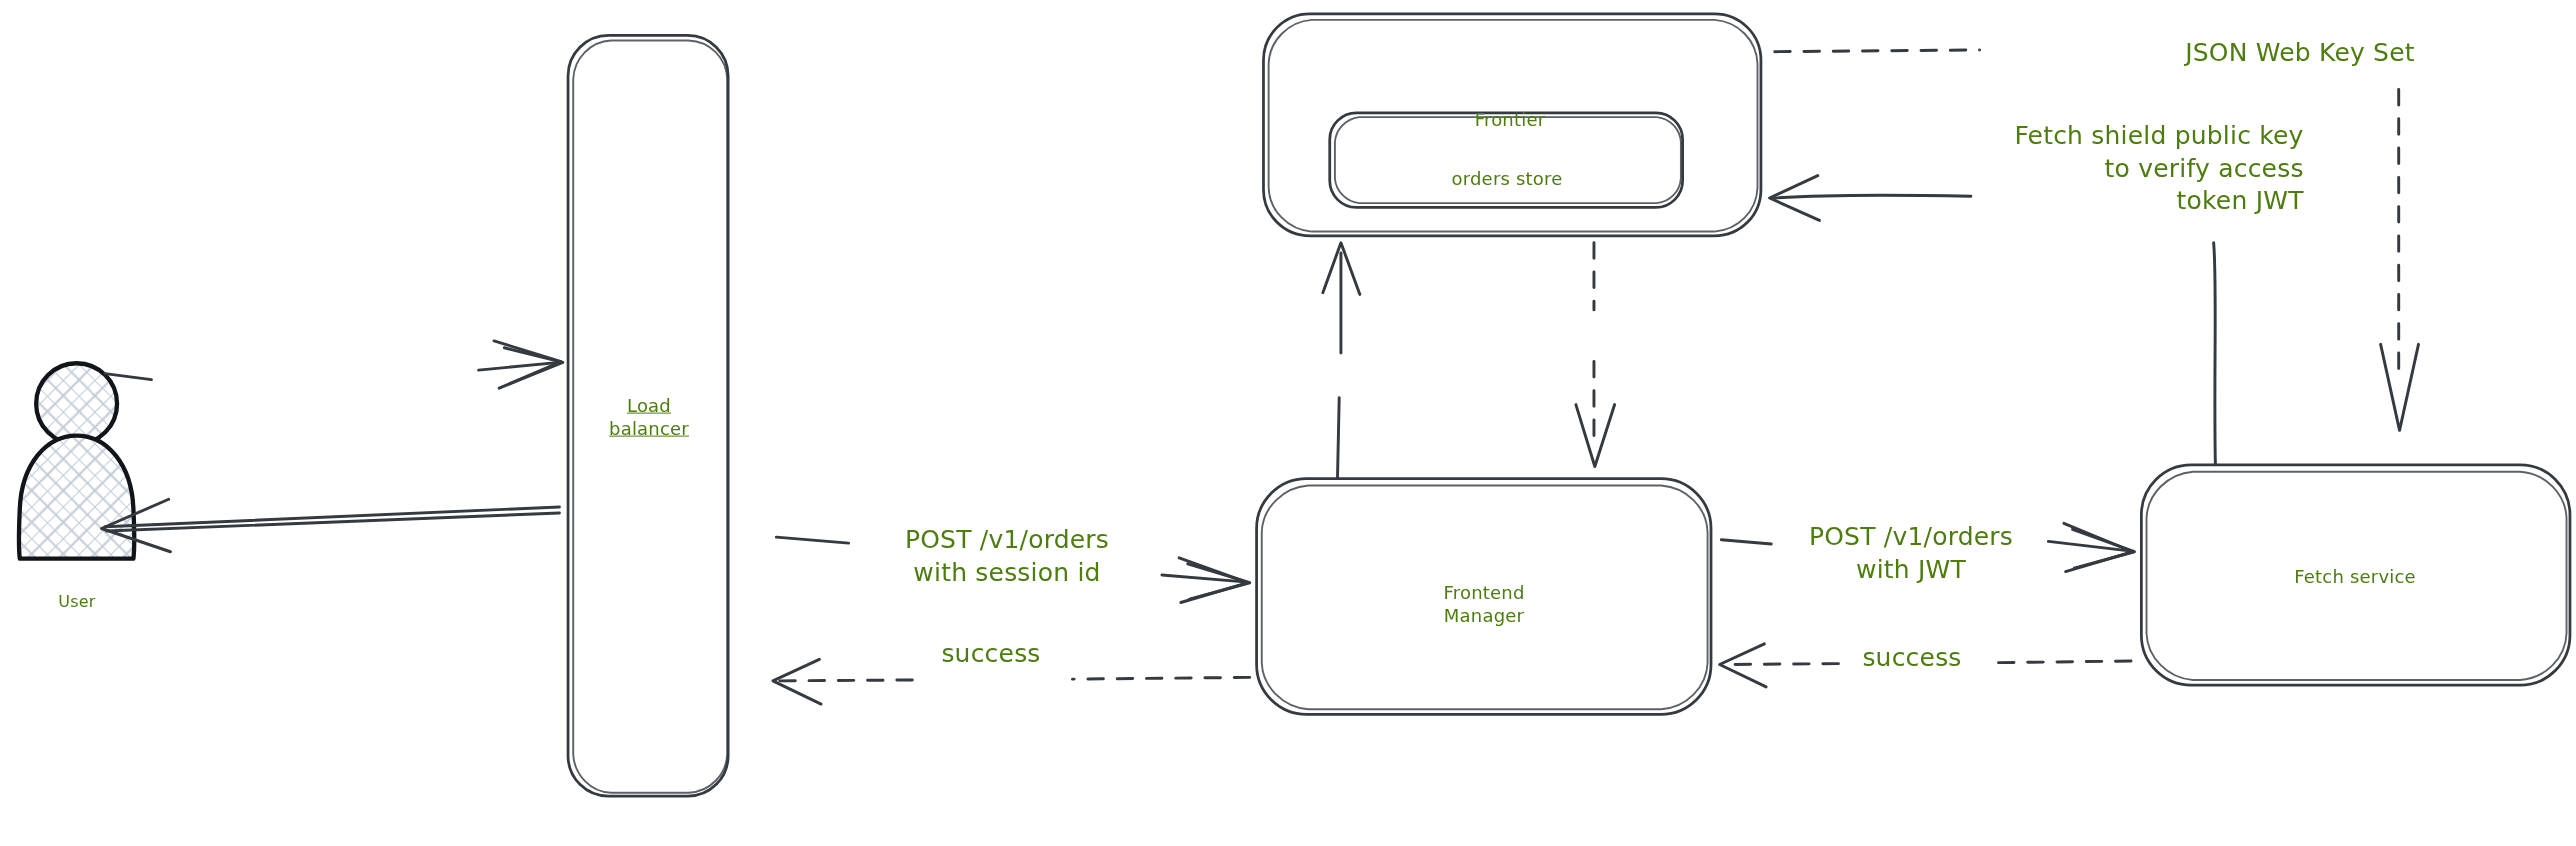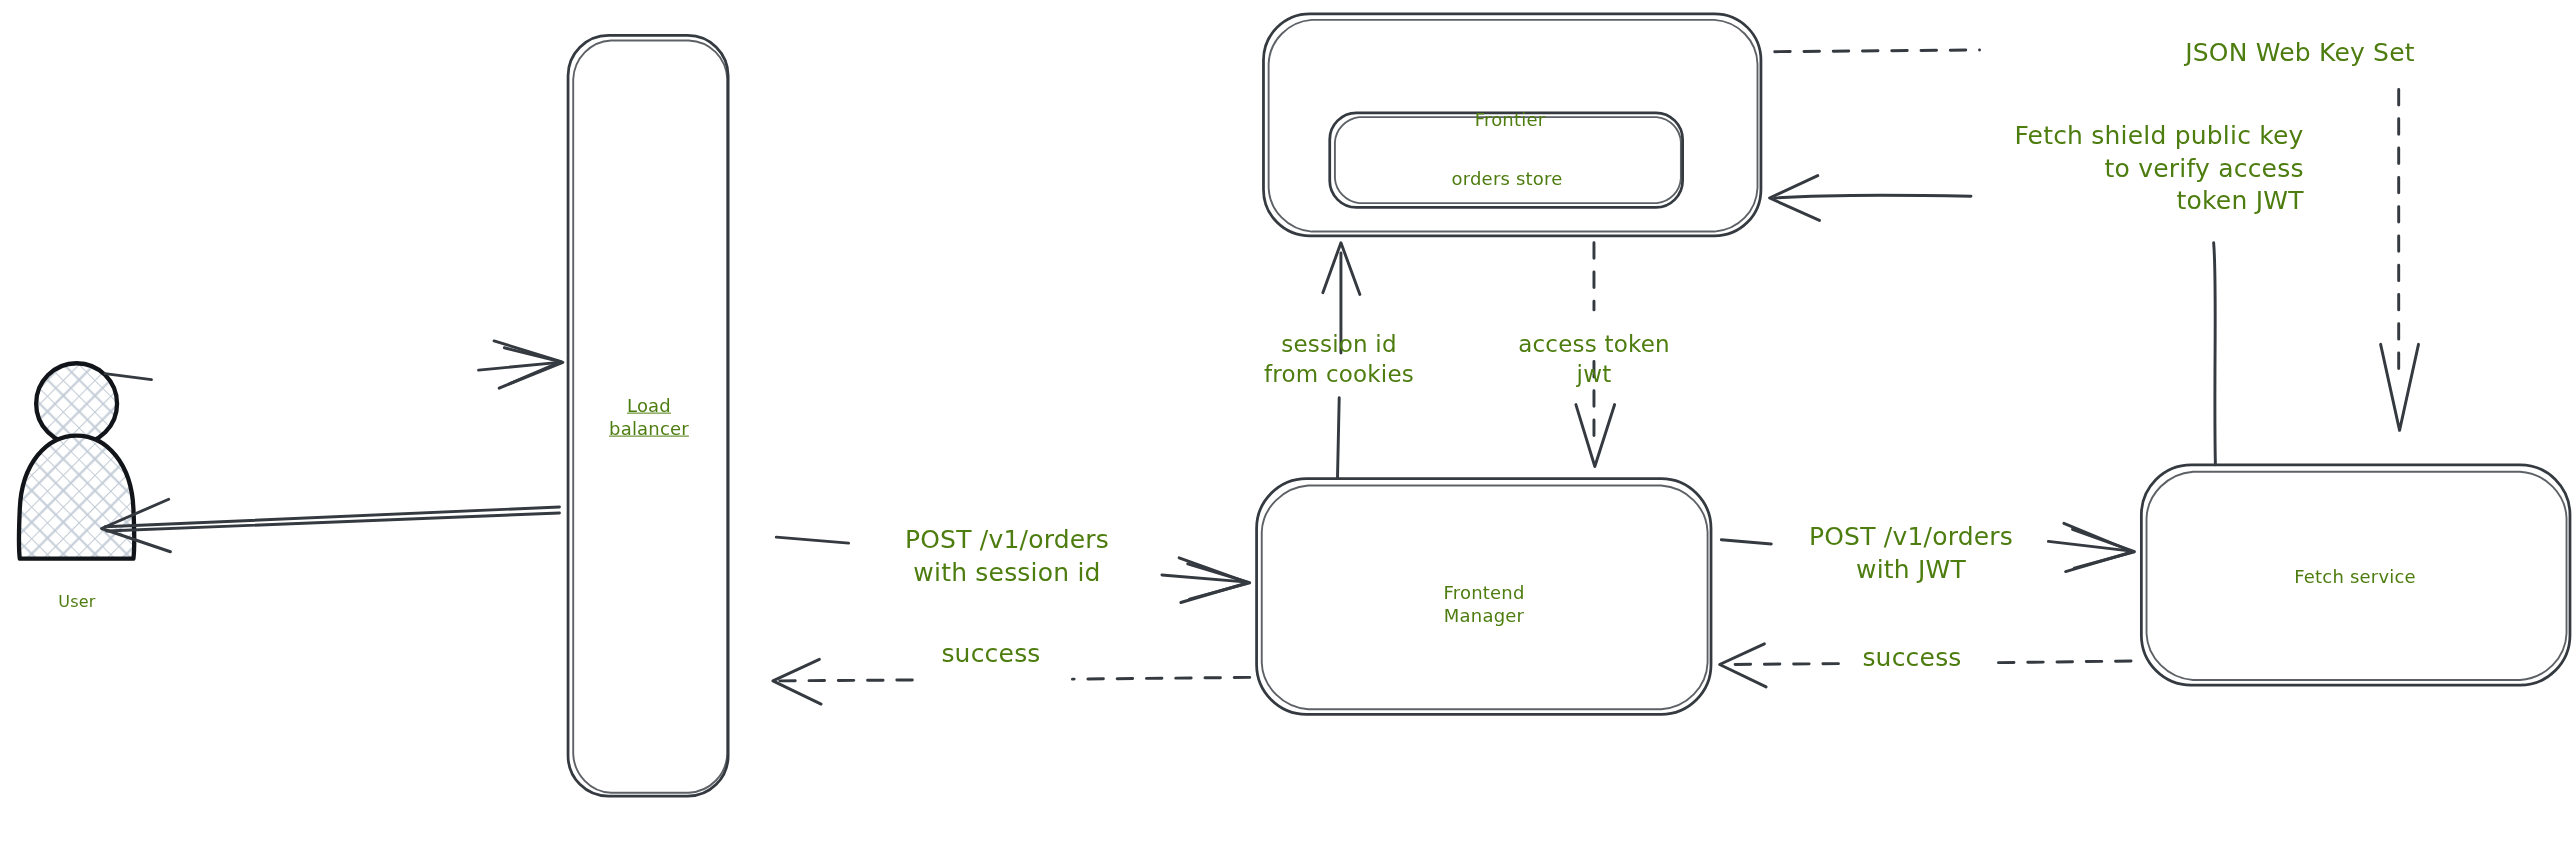--- a/index.html
+++ b/index.html
@@ -172,25 +172,21 @@
   <div class="lbl edge-lbl" style="left:1007px;top:556px;">POST /v1/orders
 with session id</div>
 
   <div class="lbl edge-lbl" style="left:991px;top:654px;">success</div>
 
   <div class="lbl edge-lbl" style="left:1911px;top:553px;">POST /v1/orders
 with JWT</div>
 
   <div class="lbl edge-lbl" style="left:1912px;top:658px;">success</div>
 
-  <div class="lbl small-lbl" style="left:1339px;top:360px;">session id
-from cookies</div>
 
-  <div class="lbl small-lbl" style="left:1594px;top:360px;">access token
-jwt</div>
 
   <div class="lbl edge-lbl" style="left:2159px;top:169px;text-align:right;">Fetch shield public key
 to verify access
 token JWT</div>
 
   <div class="lbl edge-lbl" style="left:2300px;top:53px;">JSON Web Key Set</div>
 
 </div>
 
 

